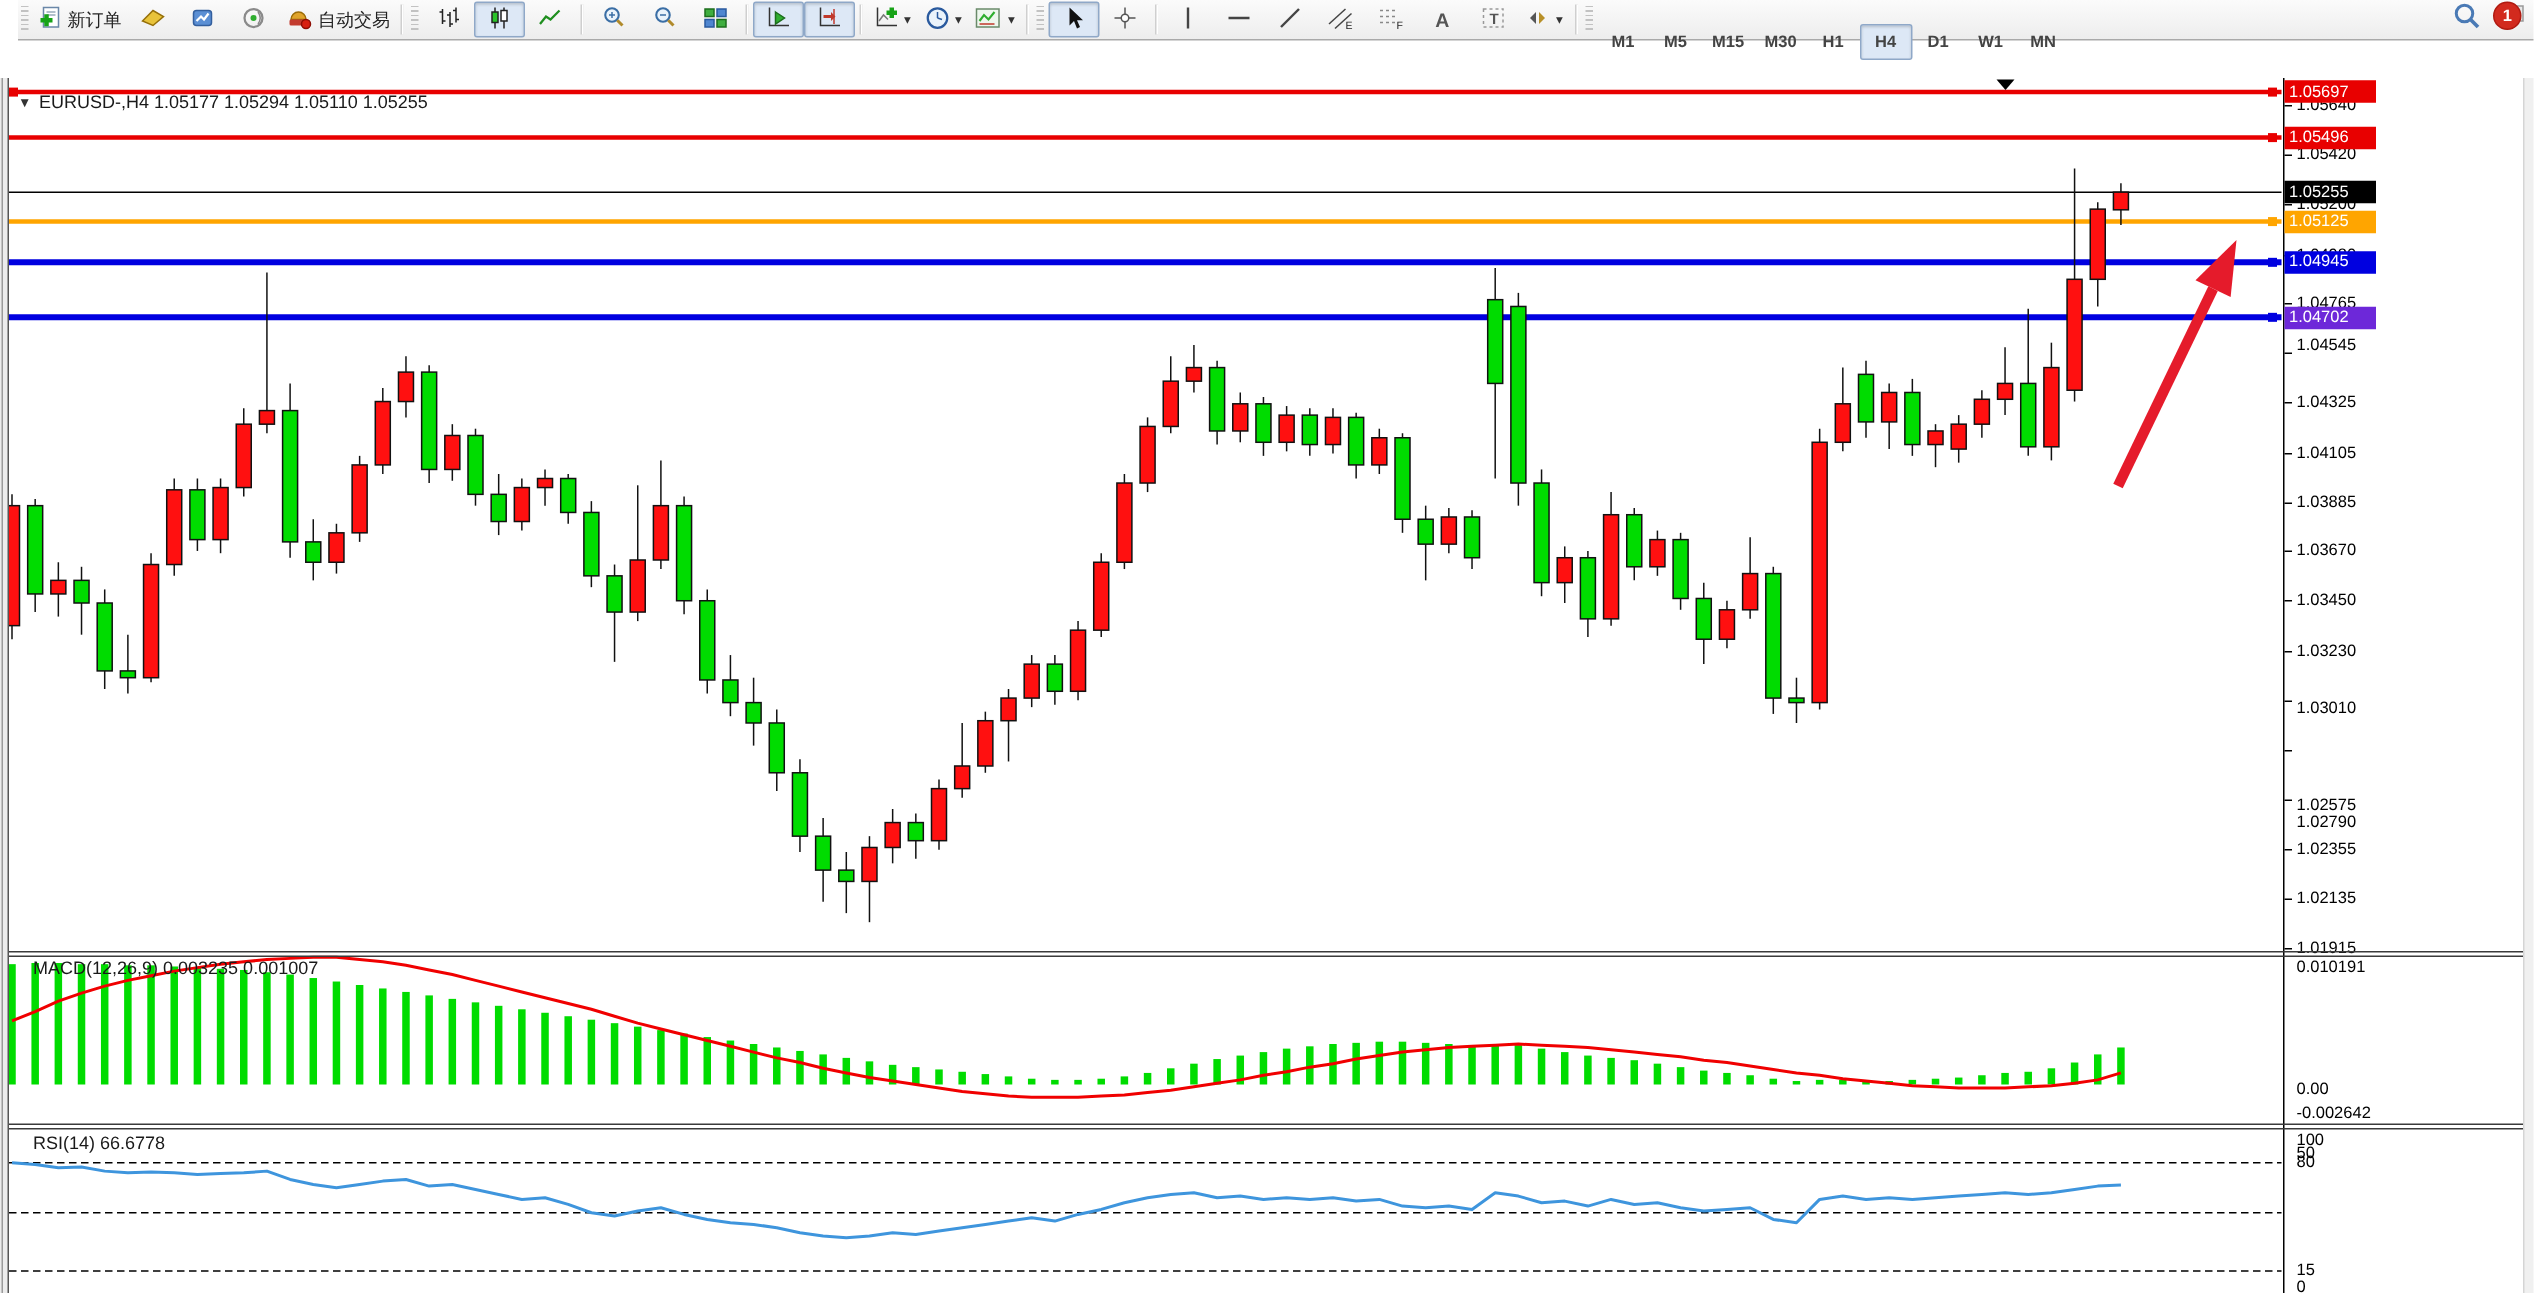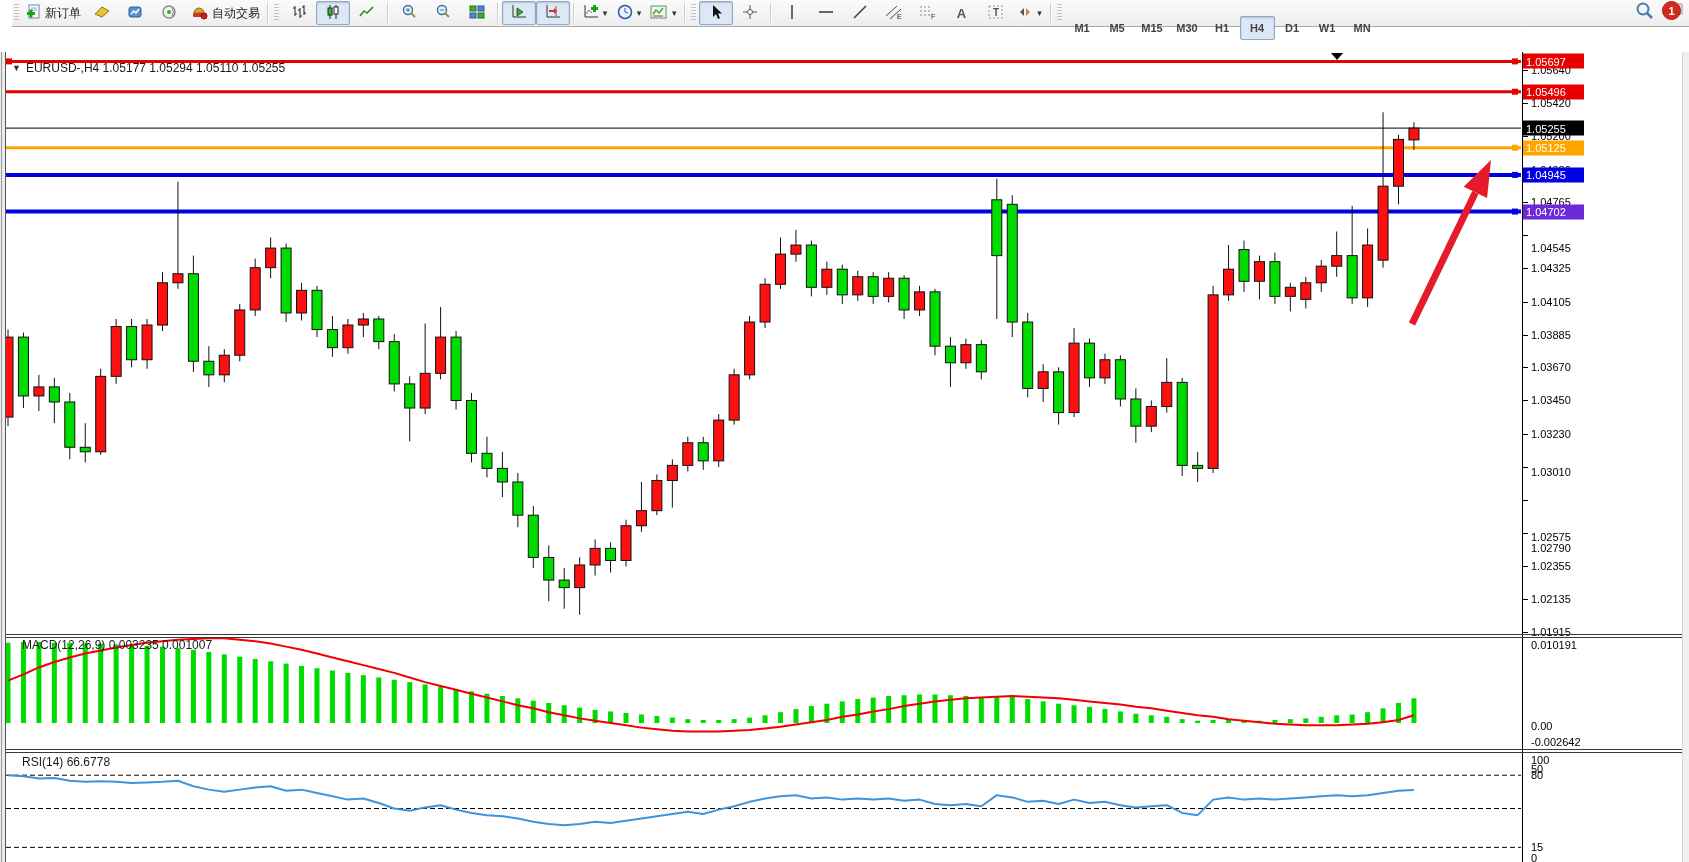--- a/index.html
+++ b/index.html
@@ -660,21 +660,21 @@
       <div class="ptick" style="top: 44px;">1.05640</div>
       <div class="ptick-dash" style="top: 77.2002px;"></div>
       <div class="ptick" style="top: 77.2002px;">1.05420</div>
       <div class="ptick-dash" style="top: 110.4px;"></div>
       <div class="ptick" style="top: 110.4px;">1.05200</div>
       <div class="ptick-dash" style="top: 143.601px;"></div>
       <div class="ptick" style="top: 143.601px;">1.04980</div>
       <div class="ptick-dash" style="top: 176.046px;"></div>
       <div class="ptick" style="top: 176.046px;">1.04765</div>
       <div class="ptick-dash" style="top: 209.246px;"></div>
-      <div class="ptick" style="top: 222px;">1.04545</div>
+      <div class="ptick" style="top: 204px;">1.04545</div>
       <div class="ptick-dash" style="top: 242.447px;"></div>
       <div class="ptick" style="top: 242.447px;">1.04325</div>
       <div class="ptick-dash" style="top: 275.647px;"></div>
       <div class="ptick" style="top: 275.647px;">1.04105</div>
       <div class="ptick-dash" style="top: 308.847px;"></div>
       <div class="ptick" style="top: 308.847px;">1.03885</div>
       <div class="ptick-dash" style="top: 341.293px;"></div>
       <div class="ptick" style="top: 341.293px;">1.03670</div>
       <div class="ptick-dash" style="top: 374.493px;"></div>
       <div class="ptick" style="top: 374.493px;">1.03450</div>

